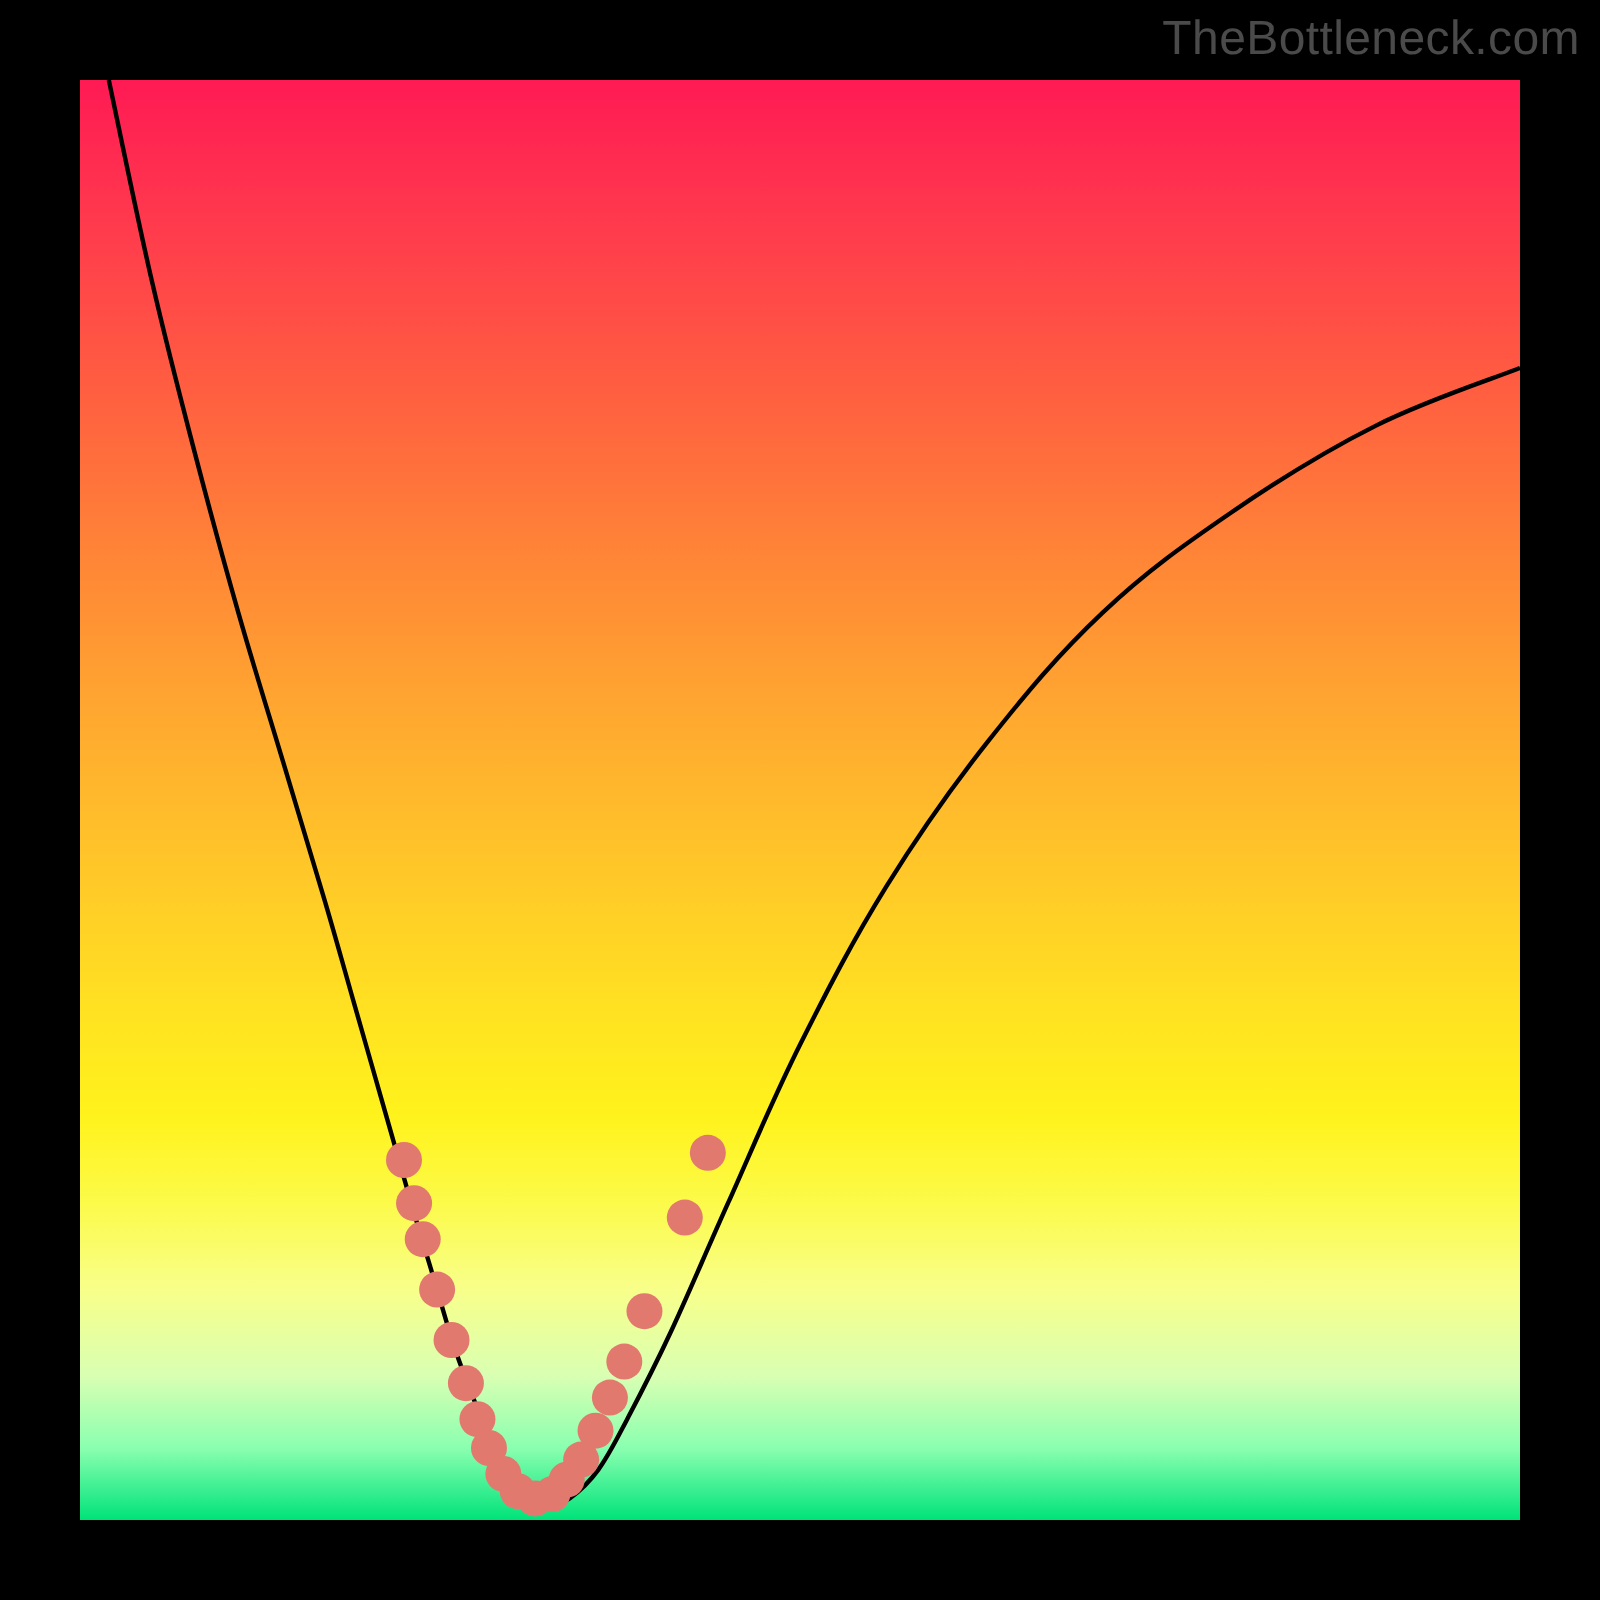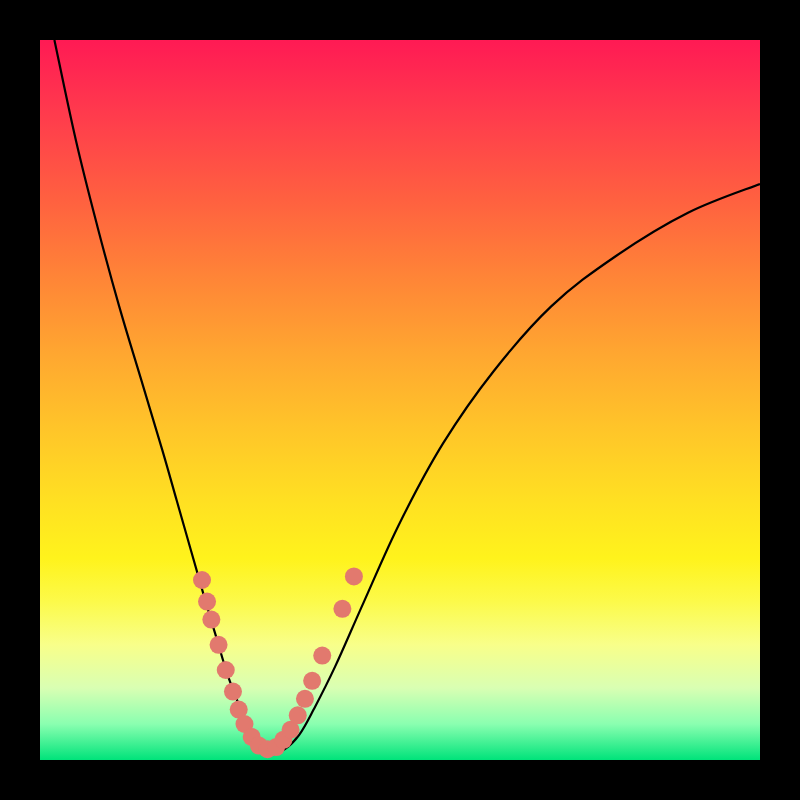--- a/index.html
+++ b/index.html
@@ -93,13 +93,14 @@
           <circle cx="250.56" cy="689.76" r="9" fill="#e2796e"></circle>
           <circle cx="257.76" cy="675.36" r="9" fill="#e2796e"></circle>
           <circle cx="264.96" cy="658.80" r="9" fill="#e2796e"></circle>
           <circle cx="272.16" cy="640.80" r="9" fill="#e2796e"></circle>
           <circle cx="282.24" cy="615.60" r="9" fill="#e2796e"></circle>
           <circle cx="302.40" cy="568.80" r="9" fill="#e2796e"></circle>
           <circle cx="313.92" cy="536.40" r="9" fill="#e2796e"></circle>
         </g>
     </svg>
   </div>
+  <div class="watermark">TheBottleneck.com</div>
 </div>
 
 </body></html>

